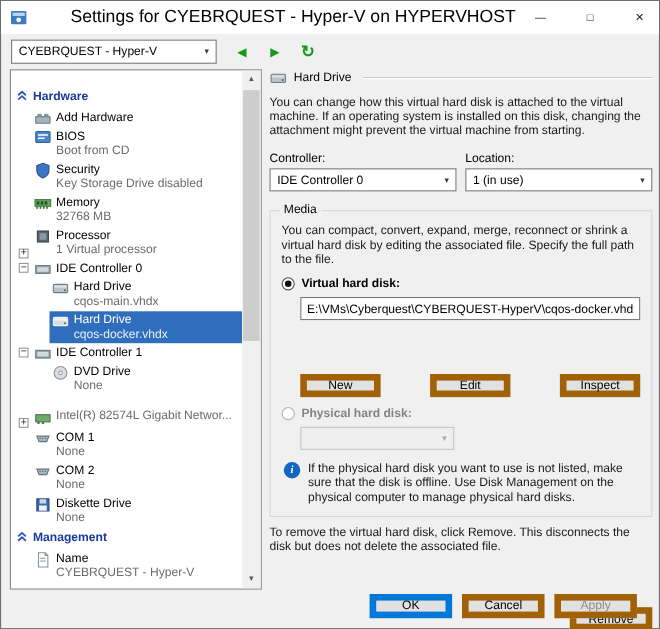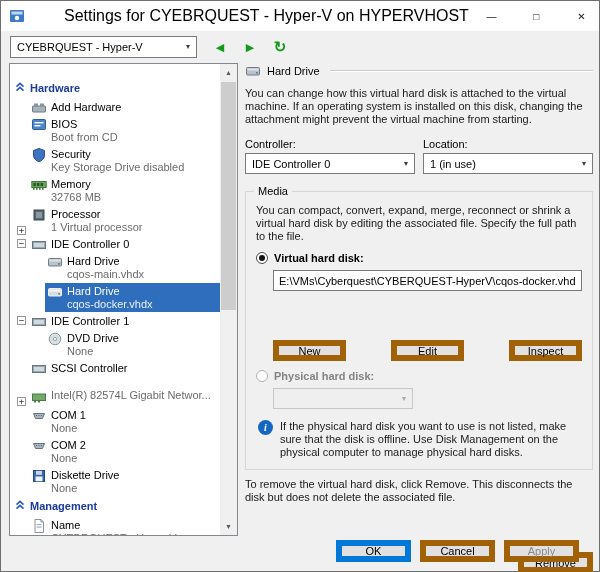--- a/index.html
+++ b/index.html
@@ -309,34 +309,20 @@
                 <circle cx="8" cy="8" r="1.6" fill="#f6f8f9" stroke="#9aa3aa"></circle>
               </svg>
             </span>
           <div class="ttext">
             <div class="tmain">DVD Drive</div>
             <div class="tsub">None</div>
           </div>
         </div>
       </div>
 
-      <div class="trow h1 lvl1">
-        <span class="spacer"></span>
-        <div class="rowbody">
-          <span class="ticon">
-              <svg viewBox="0 0 16 16">
-                <rect x="1.5" y="4.5" width="13" height="7" fill="#9aa8b2" stroke="#66757f"></rect>
-                <rect x="3" y="6" width="10" height="4" fill="#cfd9e0"></rect>
-              </svg>
-            </span>
-          <div class="ttext">
-              <div class="tmain">SCSI Controller</div>
-            </div>
-        </div>
-      </div>
 
       <div class="trow h2 lvl1">
         <span class="expander">+</span>
         <div class="rowbody">
           <span class="ticon">
               <svg viewBox="0 0 16 16">
                 <rect x="1.5" y="5" width="13" height="6.5" fill="#74a96c" stroke="#49784a"></rect>
                 <rect x="3" y="11.5" width="2" height="2" fill="#49784a"></rect>
                 <rect x="7" y="11.5" width="2" height="2" fill="#49784a"></rect>
               </svg>

